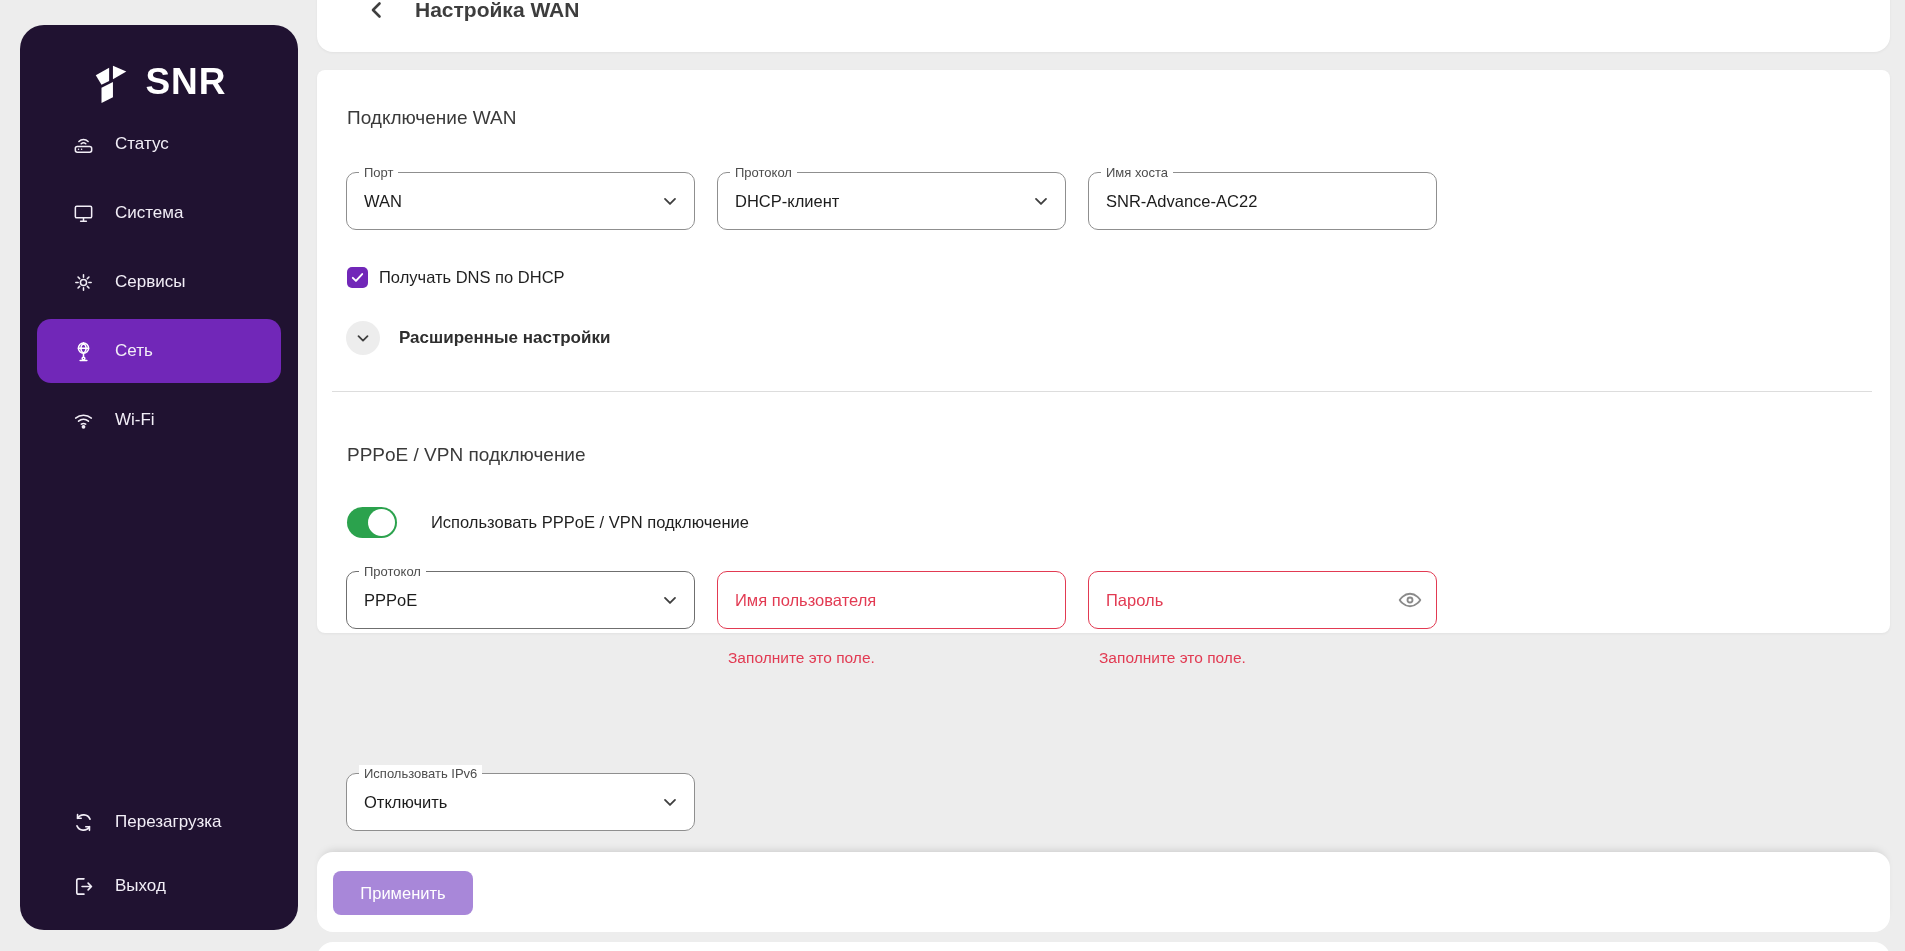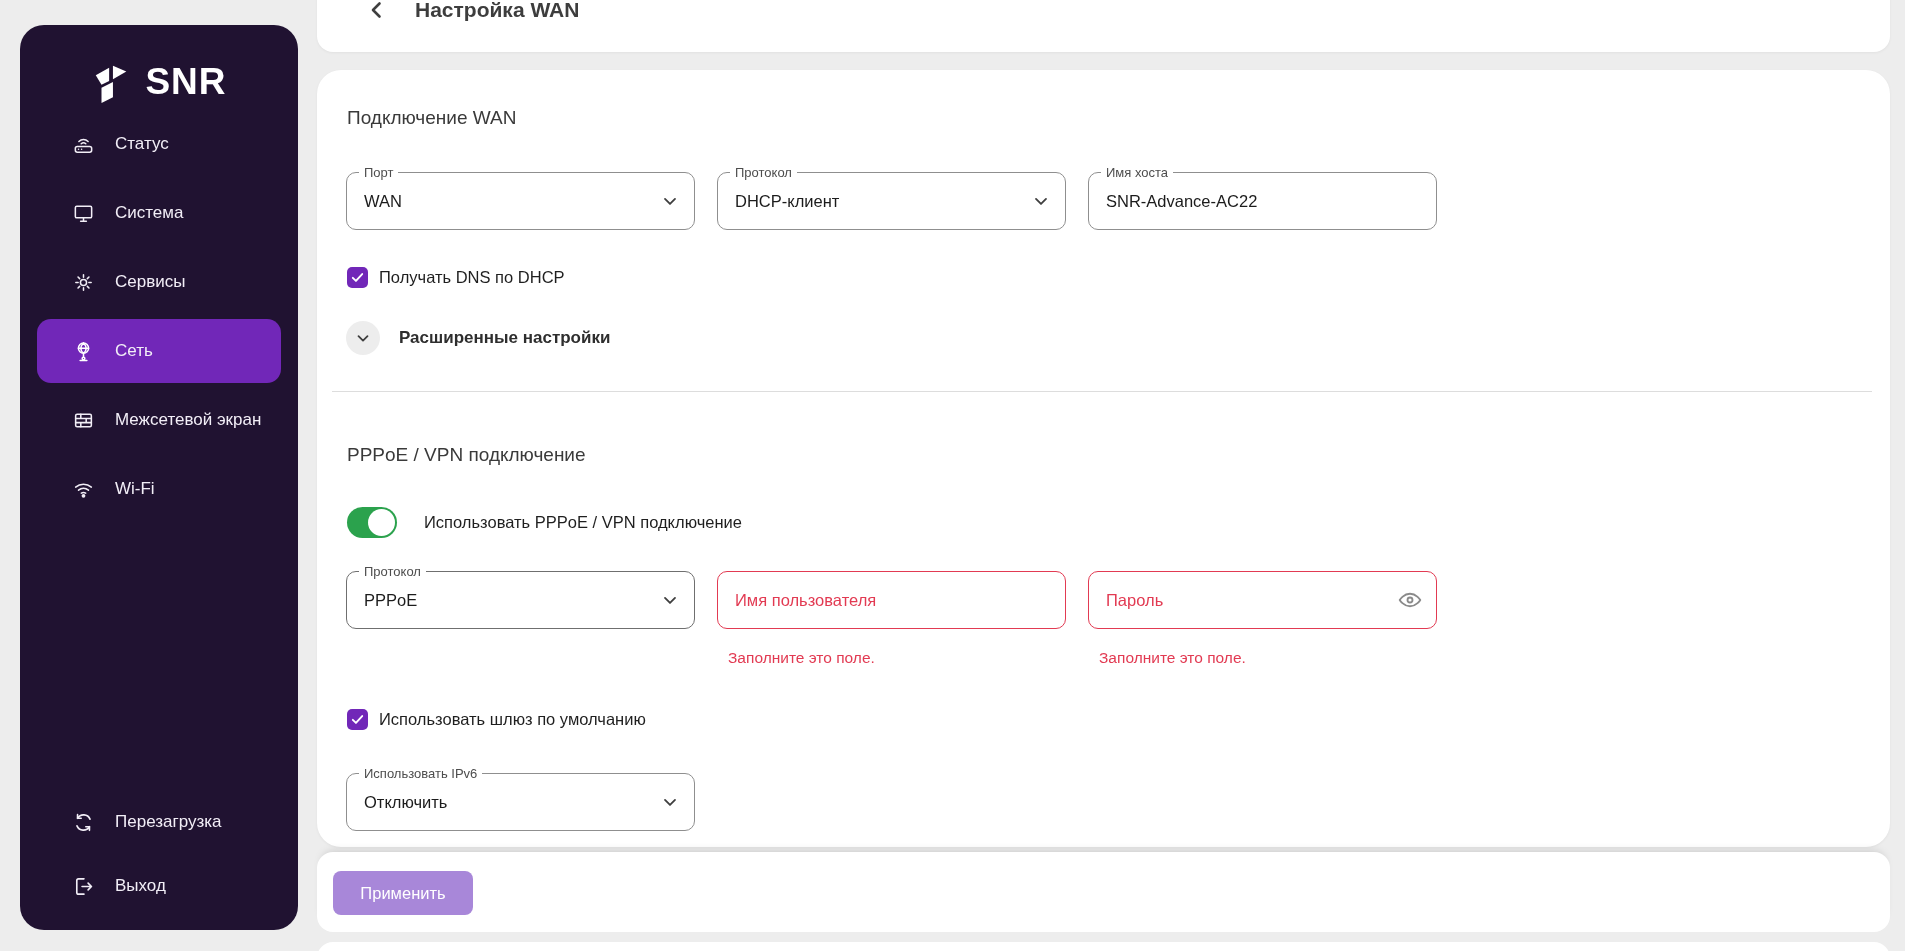--- a/index.html
+++ b/index.html
@@ -22,22 +22,22 @@
   .nav-item.active { height:64px; margin-top:-6px; margin-bottom:11px; background:#7127b8; }
   .nav-item svg { width:23px; height:23px; flex:0 0 23px; }
 
   
   .header-card { position:absolute; left:317px; top:-20px; width:1573px; height:72px;
                  background:#fff; border-radius:16px; box-shadow:0 1px 3px rgba(0,0,0,.05);
                  display:flex; align-items:center; padding:0 0 12px 48px; gap:26px; }
   .page-title { font-size:21px; font-weight:600; color:#3d3d3d; }
   .back-btn { width:24px; height:24px; cursor:pointer; display:flex; align-items:center; }
 
-  .main-card { position:absolute; left:317px; top:70px; width:1573px; height:777px;
-               background:#fff; border-radius:24px; box-shadow:0 1px 3px rgba(0,0,0,.05); }
+  .main-card { position:absolute; left:317px; top:70px; width:1573px; height:563px;
+               background:#fff; border-radius:8px; box-shadow:0 1px 3px rgba(0,0,0,.05); }
   .section-title { position:absolute; left:30px; font-size:19px; color:#3a3a3a; font-weight:400; }
 
   
   .fields-row { position:absolute; left:29px; display:flex; gap:22px; }
   .field { position:relative; width:349px; height:58px; border:1px solid #8f8f8f; border-radius:10px;
            background:#fff; display:flex; align-items:center; padding:0 17px; cursor:pointer; }
   .field-label { position:absolute; top:-9px; left:12px; background:#fff; padding:0 5px;
                  font-size:13px; color:#4d4d4d; line-height:17px; white-space:nowrap; }
   .field-value { font-size:16.5px; color:#1c1c1c; }
   .field .chev { position:absolute; right:14px; top:50%; margin-top:-10px; width:20px; height:20px; }
@@ -55,21 +55,21 @@
   .check-label { font-size:16.5px; color:#1f1f1f; margin-left:11px; line-height:22px; }
   .check-label.two-line { line-height:21px; max-width:300px; }
 
   .advanced-row { position:absolute; left:29px; display:flex; align-items:center; gap:19px; }
   .round-btn { width:34px; height:34px; border-radius:50%; background:#ededed; border:none;
                display:flex; align-items:center; justify-content:center; cursor:pointer; }
   .advanced-label { font-size:17px; font-weight:bold; color:#2e2e2e; }
 
   .divider { position:absolute; left:15px; right:18px; top:321px; border-top:1px solid #ddd; }
 
-  .toggle-row { position:absolute; left:30px; display:flex; align-items:center; gap:27px; }
+  .toggle-row { position:absolute; left:30px; display:flex; align-items:center; gap:34px; }
   .toggle { position:relative; width:50px; height:31px; background:#2ba24d; border-radius:16px; cursor:pointer; }
   .toggle-knob { position:absolute; top:2px; right:2px; width:27px; height:27px;
                  background:#fff; border-radius:50%; }
   .toggle-label { font-size:16.5px; color:#1f1f1f; }
 
   
   .footer-card { position:absolute; left:317px; top:852px; width:1573px; height:80px;
                  background:#fff; border-radius:16px; box-shadow:0 -6px 10px -6px rgba(0,0,0,.18); }
   .apply-btn { position:absolute; left:16px; top:19px; width:140px; height:44px; border:none;
                border-radius:8px; background:#a887d9; color:#fff; font-size:16.5px;
@@ -121,27 +121,20 @@
         <span>Сервисы</span>
       </div>
       <div class="nav-item active">
         <svg viewBox="0 0 24 24" fill="none" stroke="#fff" stroke-width="1.6" stroke-linecap="round">
           <circle cx="12" cy="8.5" r="5.3"></circle>
             <path d="M6.7 8.5h10.6M12 3.2c-3.8 3.3-3.8 7.3 0 10.6M12 3.2c3.8 3.3 3.8 7.3 0 10.6M12 13.8v3.4"></path>
           <circle cx="12" cy="19.3" r="1.4"></circle>
             <path d="M8.5 21.5h7"></path>
         </svg>
         <span>Сеть</span>
-      </div>
-      <div class="nav-item">
-        <svg viewBox="0 0 24 24" fill="none" stroke="#f2eef7" stroke-width="1.6" stroke-linecap="round">
-          <rect x="3.8" y="5.5" width="16.4" height="13" rx="1.5"></rect>
-          <path d="M3.8 9.8h16.4M3.8 14.2h16.4M9.2 5.5v4.3M14.8 9.8v4.4M9.2 14.2v4.3"></path>
-        </svg>
-        <span>Межсетевой экран</span>
       </div>
       <div class="nav-item">
         <svg viewBox="0 0 24 24" fill="none" stroke="#f2eef7" stroke-width="1.6" stroke-linecap="round">
           <path d="M3.8 9.5a12.5 12.5 0 0 1 16.4 0M6.8 12.7a8.2 8.2 0 0 1 10.4 0M9.7 15.8a4.3 4.3 0 0 1 4.6 0"></path>
           <circle cx="12" cy="18.6" r="1.2" fill="#f2eef7"></circle>
         </svg>
         <span>Wi-Fi</span>
       </div>
     </nav>
 
@@ -246,28 +239,20 @@
           <svg viewBox="0 0 24 24" fill="none" stroke="#8a8a8a" stroke-width="1.7" stroke-linecap="round" stroke-linejoin="round">
             <path d="M2.5 12s3.5-5.8 9.5-5.8S21.5 12 21.5 12s-3.5 5.8-9.5 5.8S2.5 12 2.5 12Z"></path>
               <circle cx="12" cy="12" r="2.3"></circle>
           </svg>
         </span>
         <span class="error-msg">Заполните это поле.</span>
       </div>
     </div>
 
     <div class="check-row" style="left:30px; top:638px;">
-      <div style="display:flex; align-items:center; width:371px;">
-        <span class="checkbox">
-          <svg width="15" height="15" viewBox="0 0 24 24" fill="none" stroke="#fff" stroke-width="3" stroke-linecap="round" stroke-linejoin="round">
-              <polyline points="4.5 12.5 9.5 17.5 19.5 6.5"></polyline>
-            </svg>
-        </span>
-        <span class="check-label">Использовать шлюз по умолчанию</span>
-      </div>
     </div>
 
     <div class="fields-row" style="top:703px;">
       <div class="field">
         <span class="field-label">Использовать IPv6</span>
         <span class="field-value">Отключить</span>
         <svg class="chev" viewBox="0 0 24 24" fill="none" stroke="#3f3f3f" stroke-width="2.2" stroke-linecap="round" stroke-linejoin="round">
             <polyline points="6 9.5 12 15.5 18 9.5"></polyline>
           </svg>
       </div>

